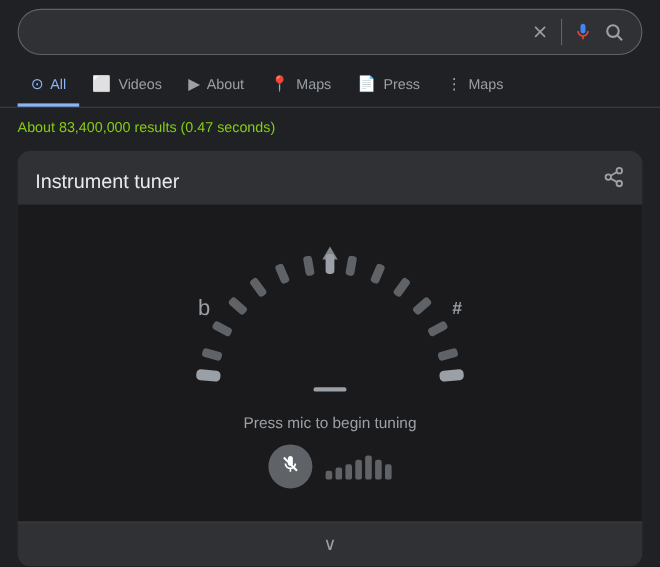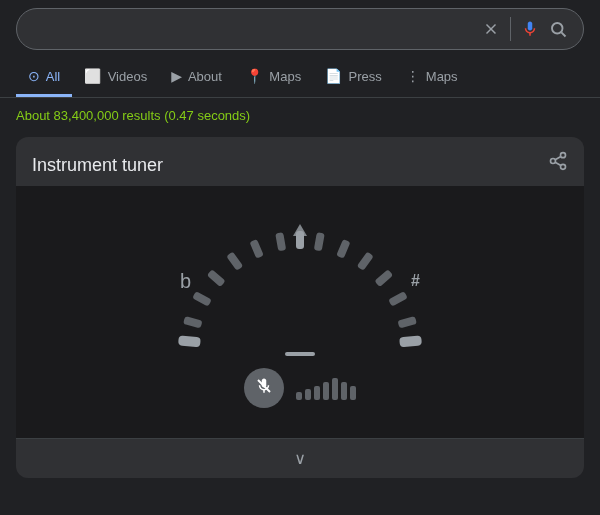--- a/index.html
+++ b/index.html
@@ -350,20 +350,21 @@
           <rect x="-5" y="-122" width="10" height="22" rx="4" fill="#9aa0a6" transform="rotate(-85)"></rect>
           <rect x="-5" y="-122" width="10" height="22" rx="4" fill="#9aa0a6" transform="rotate(85)"></rect>
         </g>
       </svg>
       
       <div class="note-display" style="position:absolute; bottom: 0; left: 50%; transform: translateX(-50%);">
         <div class="note-dash"></div>
       </div>
     </div>
 
+    <div class="press-mic-text">Press mic to begin tuning</div>
 
     <div class="mic-controls">
       <button class="mic-button">
         <span class="mic-icon-inner">
           <svg width="18" height="18" viewBox="0 0 24 24" fill="white">
             <line x1="4" y1="4" x2="20" y2="20" stroke="white" stroke-width="2.5"></line>
             <path d="M12 14c1.66 0 3-1.34 3-3V5c0-1.66-1.34-3-3-3S9 3.34 9 5v6c0 1.66 1.34 3 3 3z" fill="white"></path>
             <path d="M17 11c0 2.76-2.24 5-5 5s-5-2.24-5-5H5c0 3.53 2.61 6.43 6 6.92V21h2v-3.08c3.39-.49 6-3.39 6-6.92h-2z" fill="white"></path>
           </svg>
         </span>

